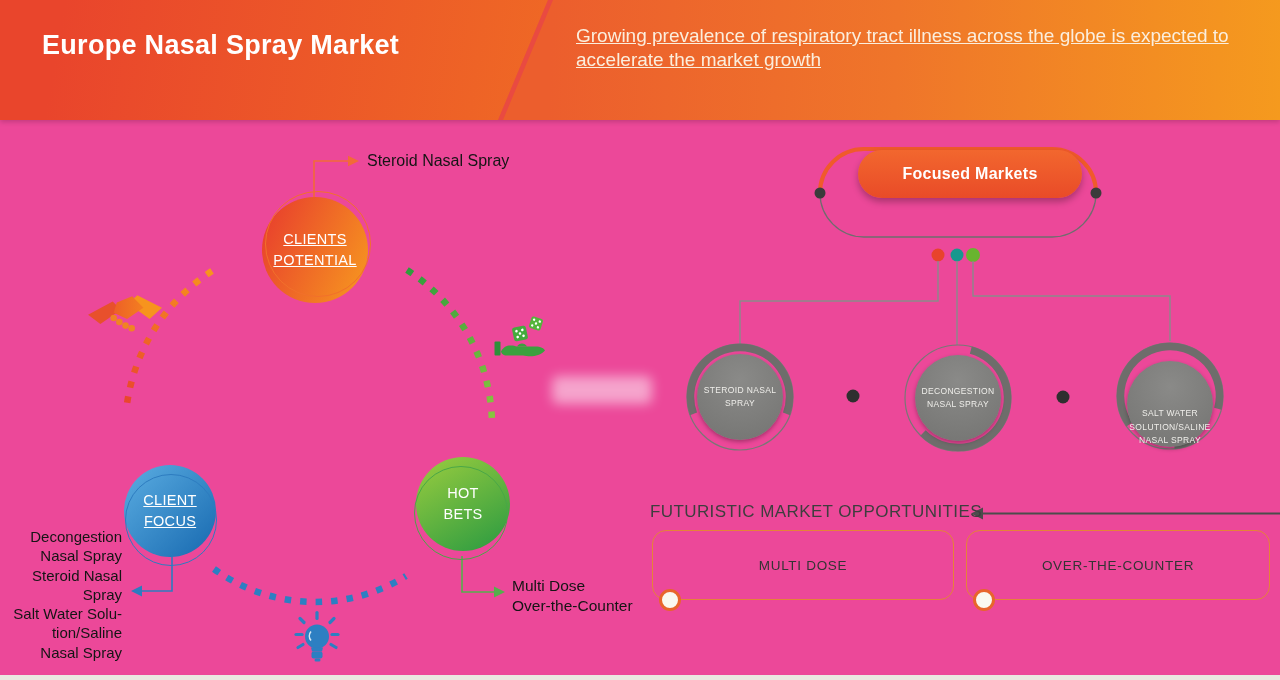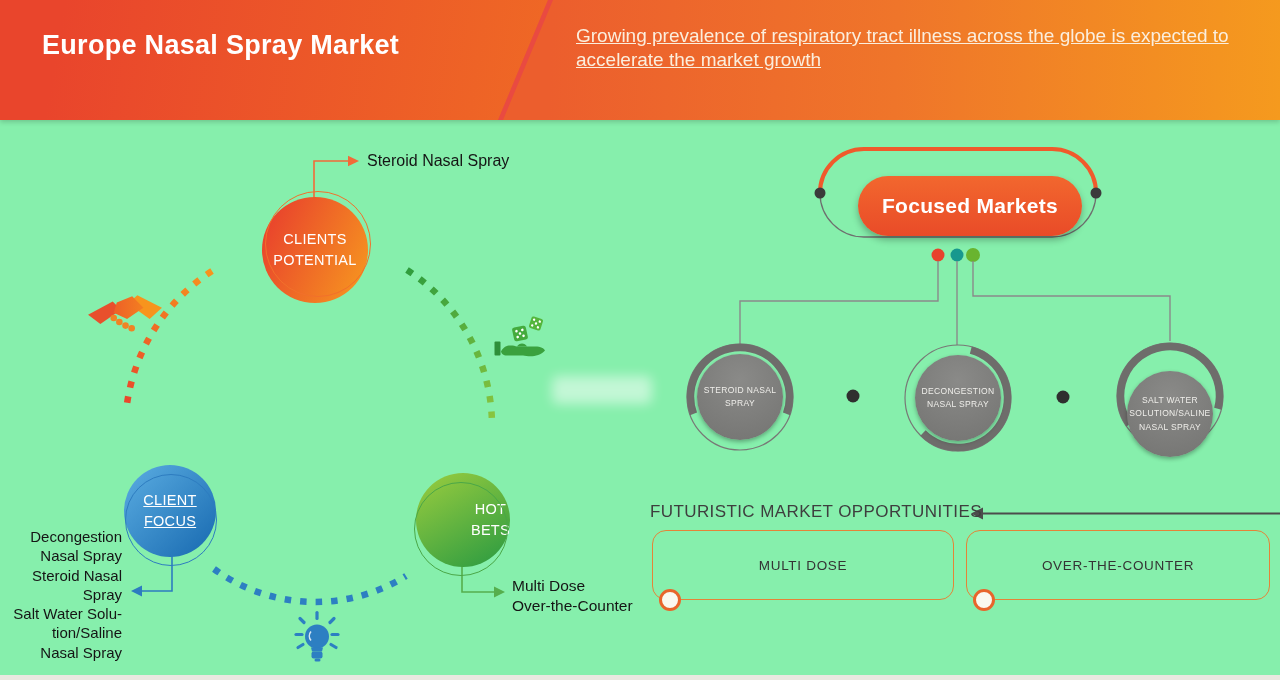--- a/index.html
+++ b/index.html
@@ -1,16 +1,16 @@
 <!DOCTYPE html>
 <html><head>
 <meta charset="utf-8">
 <style>
   html,body{margin:0;padding:0;}
-  .stage{position:relative;width:1280px;height:680px;background:#86efac;overflow:hidden;
+  .stage{position:relative;width:1280px;height:680px;background:#ec4899;overflow:hidden;
          font-family:"Liberation Sans",sans-serif;}
 
   
   .banner{position:absolute;left:0;top:0;width:1280px;height:120px;
           background:linear-gradient(92deg,#ec5e2d 43%,#ef752a 70%,#f59a1e 100%);
           box-shadow:0 2px 5px rgba(0,0,0,.18);}
   .banner-left{position:absolute;inset:0;
           background:linear-gradient(100deg,#e9452c 5%,#f58c1e 82%,#f89d1d 100%);
           clip-path:polygon(0 0,548px 0,498px 100%,0 100%);}
   .banner-stripe{position:absolute;inset:0;background:#e94a41;
@@ -26,51 +26,51 @@
   .overlay-svg{position:absolute;left:0;top:0;}
 
   
   .node{position:absolute;border-radius:50%;display:flex;align-items:center;justify-content:center;
         text-align:center;color:#fff;white-space:pre-line;font-size:14.5px;letter-spacing:.3px;
         line-height:1.45;}
   .node::after{content:"";position:absolute;inset:0;border-radius:50%;
         border:1.5px solid var(--ring);transform:translate(var(--ox),var(--oy));}
   .node-orange{left:262px;top:197px;width:106px;height:106px;
         background:linear-gradient(115deg,#e9452c 12%,#f69320 92%);
+        text-decoration:underline;
         --ring:#f2702b;--ox:3px;--oy:-6px;}
   .node-blue{left:124px;top:465px;width:92px;height:92px;
         background:linear-gradient(135deg,#56a8de 8%,#1a6cb2 95%);
         text-decoration:underline;
         --ring:#2d7cc0;--ox:1px;--oy:9px;}
-  .node-green{left:416px;top:473px;width:94px;height:94px;
+  .node-green{left:416px;top:457px;width:94px;height:94px;
         background:linear-gradient(150deg,#90c83f 10%,#2e9c41 95%);
-        justify-content:flex-end;
         --ring:#4aa747;--ox:-2px;--oy:9px;}
 
   .callout{position:absolute;color:#151515;white-space:pre-line;}
   .callout-steroid{left:367px;top:152px;font-size:16px;}
   .callout-focus{left:2px;top:527px;width:120px;font-size:15px;line-height:19.3px;text-align:right;}
   .callout-bets{left:512px;top:576px;font-size:15.5px;line-height:20px;}
 
   .watermark{position:absolute;left:552px;top:376px;width:100px;height:28px;
         background:rgba(255,255,255,.5);filter:blur(6px);border-radius:6px;}
 
   
-  .pill{position:absolute;left:858px;top:176px;width:224px;height:60px;border-radius:30px;
+  .pill{position:absolute;left:858px;top:150px;width:224px;height:48px;border-radius:30px;
         background:linear-gradient(180deg,#f2672e,#e94b28);
         display:flex;align-items:center;justify-content:center;color:#fff;font-weight:bold;
-        font-size:21px;letter-spacing:.3px;box-shadow:0 4px 7px rgba(0,0,0,.28);}
+        font-size:16px;letter-spacing:.3px;box-shadow:0 4px 7px rgba(0,0,0,.28);}
   .market{position:absolute;width:86px;height:86px;border-radius:50%;
         background:radial-gradient(circle at 50% 30%,#8a8a88,#737371);
         color:#efeeea;font-size:8.5px;letter-spacing:.35px;line-height:1.55;
         display:flex;align-items:center;justify-content:center;text-align:center;
         white-space:pre-line;box-shadow:0 2px 4px rgba(0,0,0,.3);}
   .market-1{left:697px;top:354px;}
   .market-2{left:915px;top:355px;}
-  .market-3{left:1127px;top:371px;}
+  .market-3{left:1127px;top:361px;align-items:flex-end;}
 
   
   .futur-heading{position:absolute;left:650px;top:502px;font-size:17px;color:#3e3e3e;
         letter-spacing:.4px;}
   .opp-box{position:absolute;top:530px;height:68px;border:1.5px solid #e58338;border-radius:14px;
         display:flex;align-items:center;justify-content:center;color:#343434;font-size:13.5px;
         letter-spacing:.7px;}
   .opp-box-1{left:652px;width:300px;}
   .opp-box-2{left:966px;width:302px;}
   .opp-marker{position:absolute;left:6px;bottom:-12px;width:16px;height:16px;

